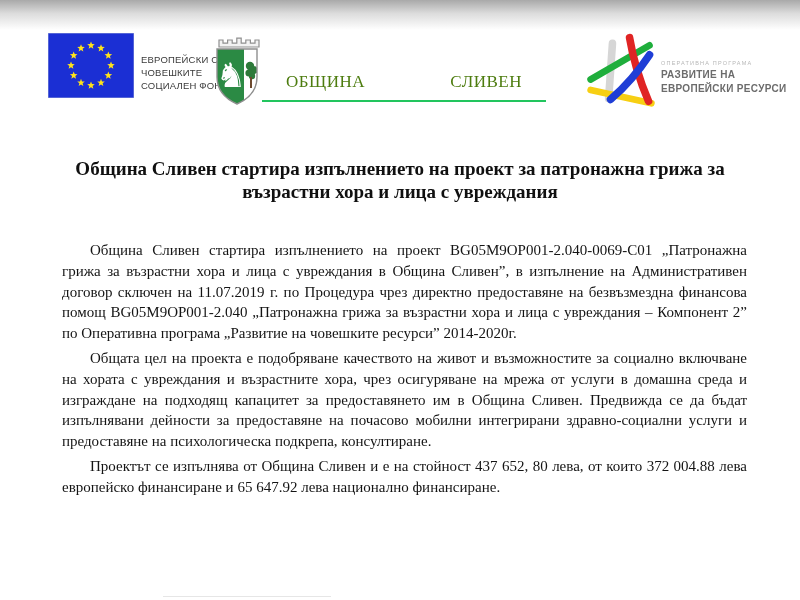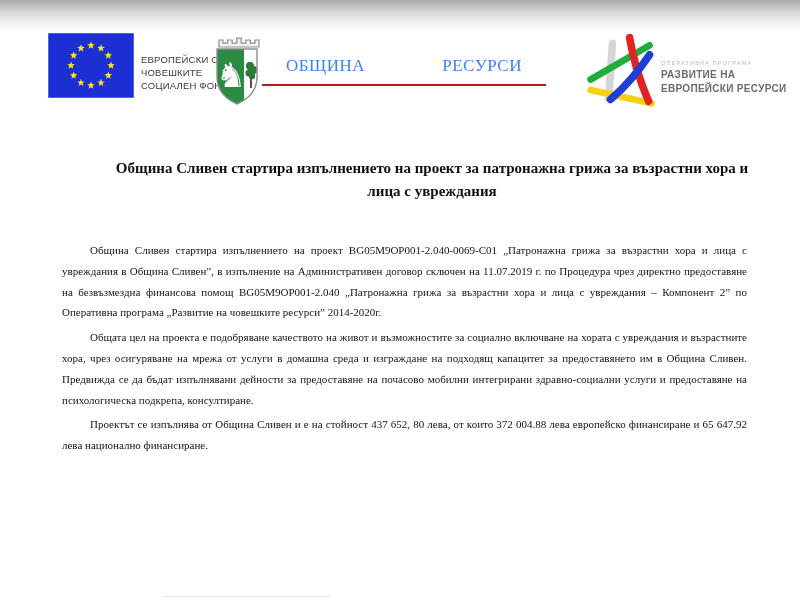--- a/index.html
+++ b/index.html
@@ -18,44 +18,44 @@
   
   .header { position:absolute; left:0; top:0; width:800px; height:130px; }
   .eu-flag { position:absolute; left:48px; top:33px; width:86px; height:65px; display:block; }
   .eu-text {
     position:absolute; left:141px; top:53px;
     font-family:"Liberation Sans", sans-serif; font-size:9.5px; line-height:13px;
     color:#3a3a3a; letter-spacing:.2px;
   }
   .crest { position:absolute; left:207px; top:30px; width:60px; height:80px; display:block; }
   .muni {
-    position:absolute; left:262px; top:54px; width:284px;
-    border-bottom:2px solid #b91c1c; padding:2px 24px 8px 24px;
+    position:absolute; left:262px; top:70px; width:284px;
+    border-bottom:2px solid #22c55e; padding:2px 24px 8px 24px;
     display:flex; justify-content:space-between;
-    font-size:17px; color:#3b82f6; letter-spacing:.5px;
+    font-size:17px; color:#4d7c0f; letter-spacing:.5px;
   }
   .hrd-logo { position:absolute; left:582px; top:32px; width:78px; height:76px; display:block; }
   .hrd-text {
     position:absolute; left:661px; top:60px;
     font-family:"Liberation Sans", sans-serif; color:#6c6c6c;
   }
   .hrd-text .op {
     font-size:5.5px; letter-spacing:1.2px; color:#b7b7b7; margin-bottom:2px; white-space:nowrap;
   }
   .hrd-text .main {
     font-size:10px; font-weight:bold; line-height:13.5px; letter-spacing:.3px; white-space:nowrap;
   }
   
   .doc-title {
     position:absolute; left:70px; top:157px; width:660px;
-    text-align:center; font-weight:bold; font-size:15px; line-height:23px; color:#101010;margin-left:32px;
+    text-align:center; font-weight:bold; font-size:19px; line-height:23px; color:#101010;
   }
   .doc-body {
     position:absolute; left:62px; top:240px; width:685px;
-    font-size:11px; line-height:20.8px; color:#141414; text-align:justify;
+    font-size:15px; line-height:20.8px; color:#141414; text-align:justify;
   }
   .doc-body p { text-indent:28px; margin-bottom:4px; }
 </style>
 </head>
 <body>
 
 <div class="top-shadow"></div>
 <div class="bottom-artifact"></div>
 
 <div class="header">
@@ -102,21 +102,21 @@
       <circle cx="46.5" cy="40" r="4" fill="#2e7a3a"></circle>
       <circle cx="42" cy="43" r="3.6" fill="#2e7a3a"></circle>
       <circle cx="45" cy="46" r="3.2" fill="#2e7a3a"></circle>
       <rect x="43" y="47" width="2" height="11" fill="#6d4a2f"></rect>
     </g>
     <path d="M10 19 h40 v28 c0 15 -11 23 -20 27 c-9 -4 -20 -12 -20 -27 z" fill="none" stroke="#8f8f8f" stroke-width="1.4"></path>
   </svg>
 
   <div class="muni">
     <span>ОБЩИНА</span>
-    <span>РЕСУРСИ</span>
+    <span>СЛИВЕН</span>
   </div>
 
   <svg class="hrd-logo" viewBox="0 0 80 80">
     <g fill="none" stroke-linecap="round">
       <path d="M31 12 L27 70" stroke="#d6d6d6" stroke-width="8"></path>
       <path d="M8 50 L70 14" stroke="#1fae3c" stroke-width="7"></path>
       <path d="M8 61 L72 75" stroke="#f7cf13" stroke-width="7"></path>
       <path d="M49 6 C53 30 60 52 69 73" stroke="#e02424" stroke-width="8"></path>
       <path d="M70 24 C58 42 44 58 29 71" stroke="#1f3ed6" stroke-width="8"></path>
     </g>

